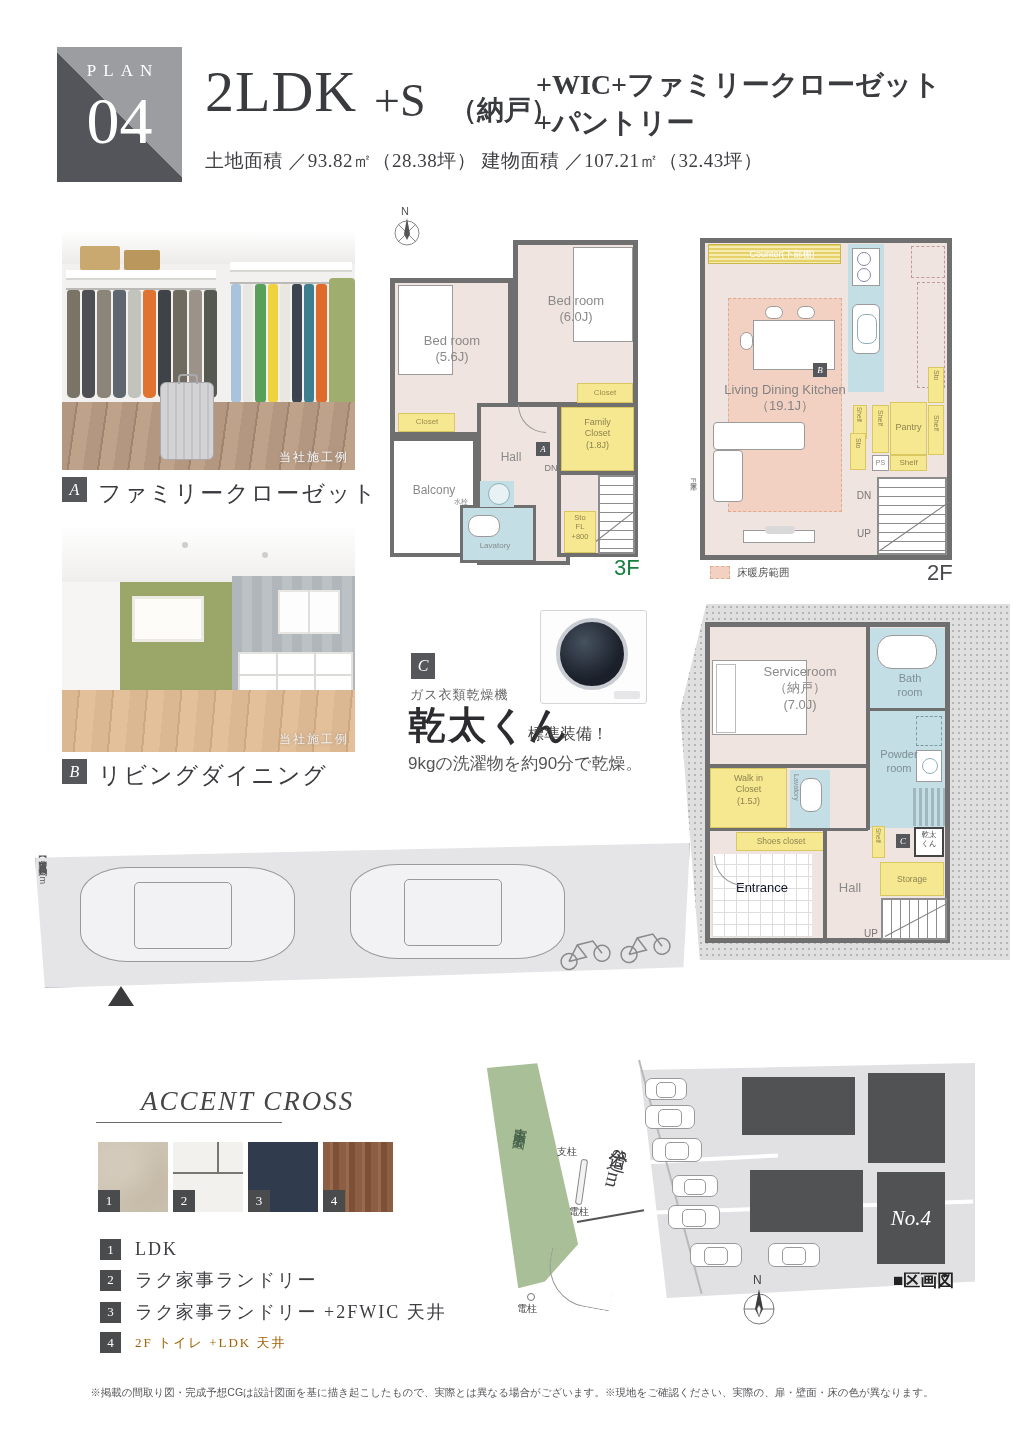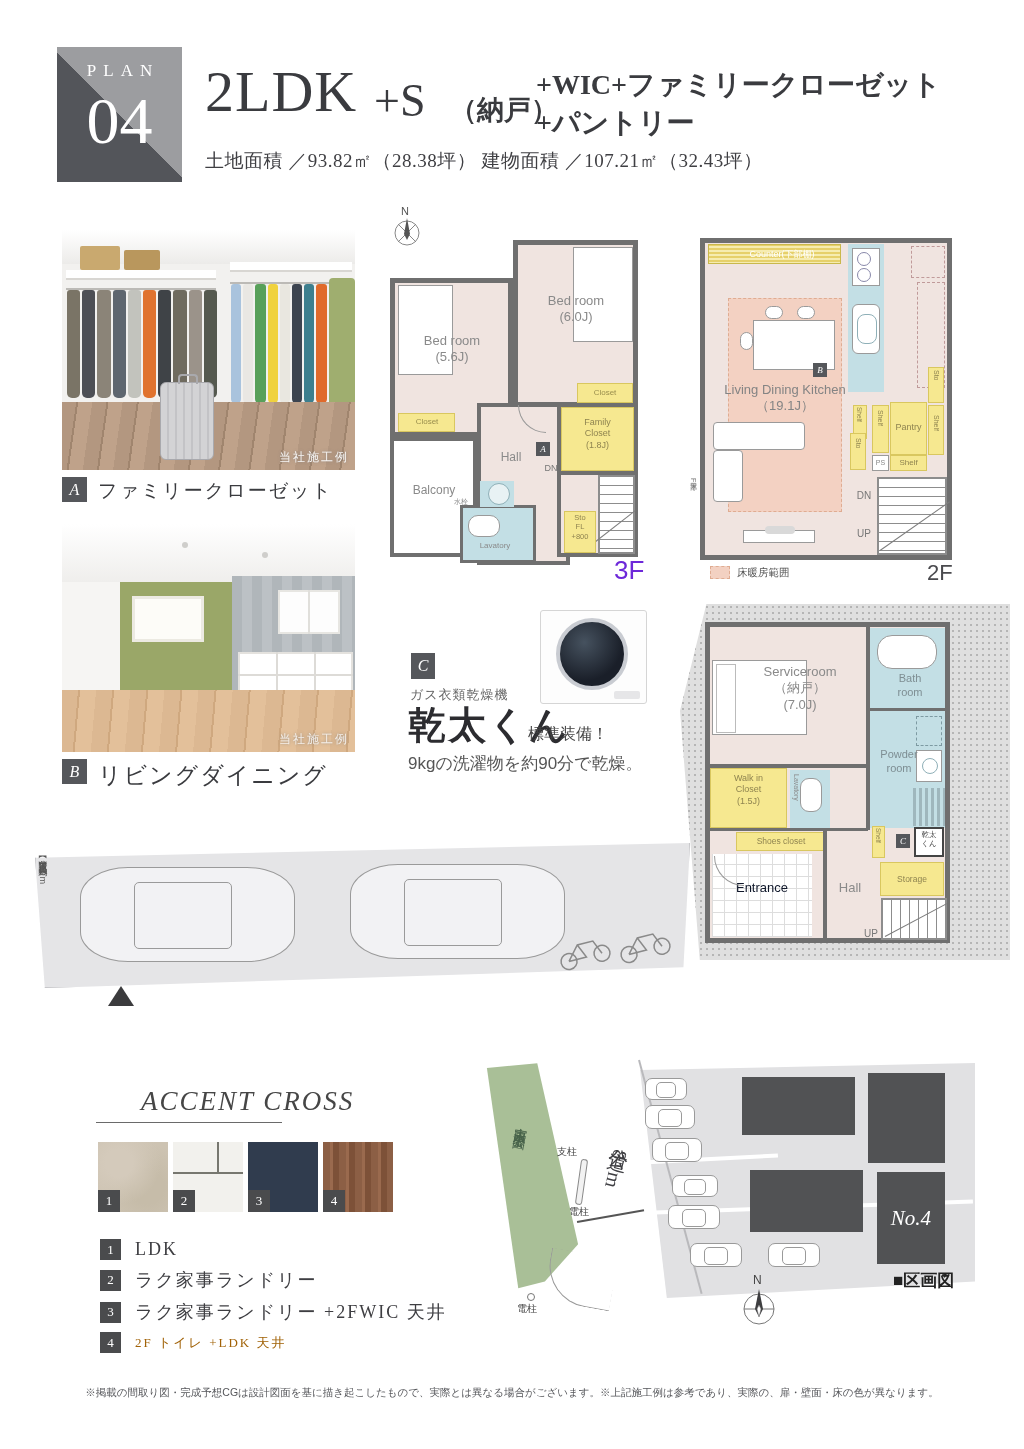--- a/index.html
+++ b/index.html
@@ -82,21 +82,21 @@
       <div class="cloth" style="background:#efece7;"></div>
         <div class="cloth" style="background:#a4b37c;"></div>
     </div>
     <div class="abs" style="right:0;top:48px;width:26px;height:150px;background:#9fae6f;border-radius:4px;"></div>
     <div class="abs wood1" style="left:0;bottom:0;width:100%;height:68px;"></div>
     <div class="abs" style="left:98px;top:152px;width:52px;height:76px;background:repeating-linear-gradient(90deg,#d3d3d5 0 6px,#c3c3c6 6px 8px);border:1px solid #a9a9ad;border-radius:6px;"></div>
     <div class="abs" style="left:116px;top:144px;width:16px;height:8px;border:2px solid #a9a9ad;border-bottom:none;border-radius:4px 4px 0 0;"></div>
     <div class="watermark">当社施工例</div>
   </div>
   <div class="abs badge-sq" style="left:62px;top:477px;width:25px;height:25px;font-size:16px;">A</div>
-  <div class="abs serif" style="left:98px;top:478px;font-size:19px;color:#3a3b3f;letter-spacing:2px;font-family:Liberation Serif, serif;">ファミリークローゼット</div>
+  <div class="abs serif" style="left:98px;top:478px;font-size:23px;color:#3a3b3f;letter-spacing:2px;font-family:Liberation Serif, serif;">ファミリークローゼット</div>
 
   <div class="abs" style="left:388px;top:205px;width:268px;height:372px;">
     <div class="abs" style="left:13px;top:0;font-size:11px;color:#555;">N</div>
     <svg class="abs" style="left:2px;top:10px;" width="34" height="34" viewBox="0 0 34 34">
       <circle cx="17" cy="18" r="12" fill="none" stroke="#888" stroke-width="1"></circle>
       <line x1="8" y1="9" x2="26" y2="27" stroke="#888" stroke-width="1"></line>
       <line x1="26" y1="9" x2="8" y2="27" stroke="#888" stroke-width="1"></line>
       <polygon points="17,3 20,19 17,25 14,19" fill="#555"></polygon>
     </svg>
 
@@ -130,21 +130,21 @@
 (1.8J)</div>
     <div class="abs lbl" style="left:98px;top:245px;width:50px;font-size:12px;">Hall</div>
     <div class="abs badge-sq" style="left:148px;top:237px;width:14px;height:14px;font-size:9px;">A</div>
     <div class="abs lbl" style="left:6px;top:278px;width:80px;font-size:12px;">Balcony</div>
     <div class="abs lbl" style="left:58px;top:293px;width:30px;font-size:7px;">水栓</div>
     <div class="abs lbl" style="left:77px;top:336px;width:60px;font-size:8px;">Lavatory</div>
     <div class="abs lbl" style="left:150px;top:258px;width:26px;font-size:9px;color:#777;">DN</div>
     <div class="abs lbl ml" style="left:178px;top:308px;width:28px;font-size:7.5px;color:#8f8450;">Sto
 FL
 +800</div>
-    <div class="abs" style="left:226px;top:350px;font-size:26px;color:#6d28d9;text-align:right;">3F</div>
+    <div class="abs" style="left:226px;top:350px;font-size:22px;color:#15803d;text-align:right;">3F</div>
   </div>
 
   <div class="abs" style="left:695px;top:230px;width:290px;height:355px;">
     <div class="abs wall5 floor" style="left:5px;top:8px;width:252px;height:322px;"></div>
     <div class="abs cstripe" style="left:13px;top:14px;width:133px;height:20px;"></div>
     <div class="abs" style="left:13px;top:18px;width:148px;text-align:center;font-size:9px;color:#fff;">Counter(下部棚)</div>
     <div class="abs blue" style="left:153px;top:14px;width:36px;height:148px;"></div>
     <div class="abs whitebox" style="left:157px;top:18px;width:28px;height:38px;"></div>
     <div class="abs" style="left:162px;top:22px;width:12px;height:12px;border:1px solid #88a;border-radius:50%;"></div>
     <div class="abs" style="left:162px;top:38px;width:12px;height:12px;border:1px solid #88a;border-radius:50%;"></div>
@@ -377,15 +377,15 @@
     <div class="abs" style="left:428px;top:214px;font-size:17px;font-weight:bold;color:#222;">■区画図</div>
     <div class="abs" style="left:288px;top:218px;font-size:12px;color:#444;">N</div>
     <svg class="abs" style="left:272px;top:230px;" width="44" height="44" viewBox="0 0 44 44">
       <circle cx="22" cy="24" r="15" fill="none" stroke="#777" stroke-width="1"></circle>
       <line x1="7" y1="24" x2="37" y2="24" stroke="#777" stroke-width="1"></line>
       <polygon points="22,4 26,24 22,32 18,24" fill="#3e3e40"></polygon>
       <polygon points="22,32 24,24 22,20 20,24" fill="#fff" stroke="#777" stroke-width=".5"></polygon>
     </svg>
   </div>
 
-  <div class="abs" style="left:0;top:1386px;width:100%;text-align:center;font-size:10.5px;color:#55565a;">※掲載の間取り図・完成予想CGは設計図面を基に描き起こしたもので、実際とは異なる場合がございます。※上記施工例は参考であり、実際の、扉・壁面・床の色が異なります。</div>
+  <div class="abs" style="left:0;top:1386px;width:100%;text-align:center;font-size:10.5px;color:#55565a;">※掲載の間取り図・完成予想CGは設計図面を基に描き起こしたもので、実際とは異なる場合がございます。※現地をご確認ください、実際の、扉・壁面・床の色が異なります。</div>
 
 </div>
 
 </body></html>

